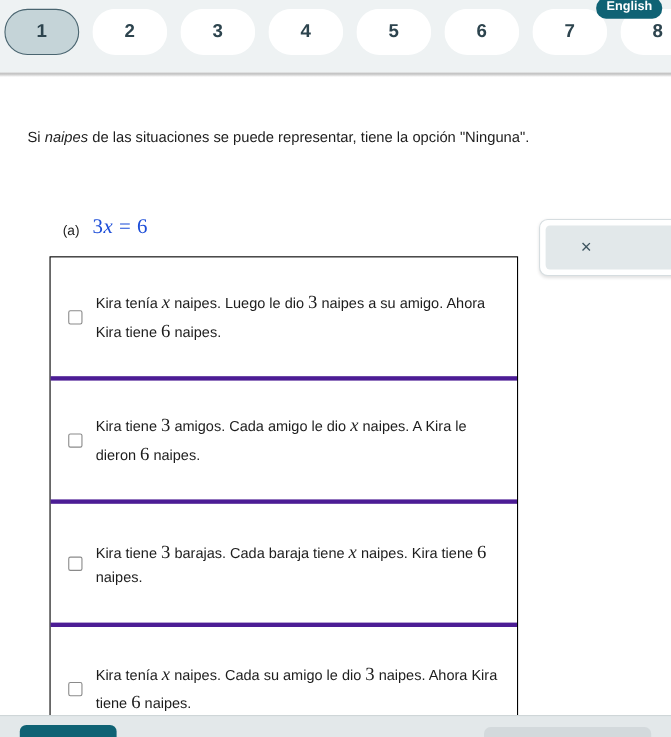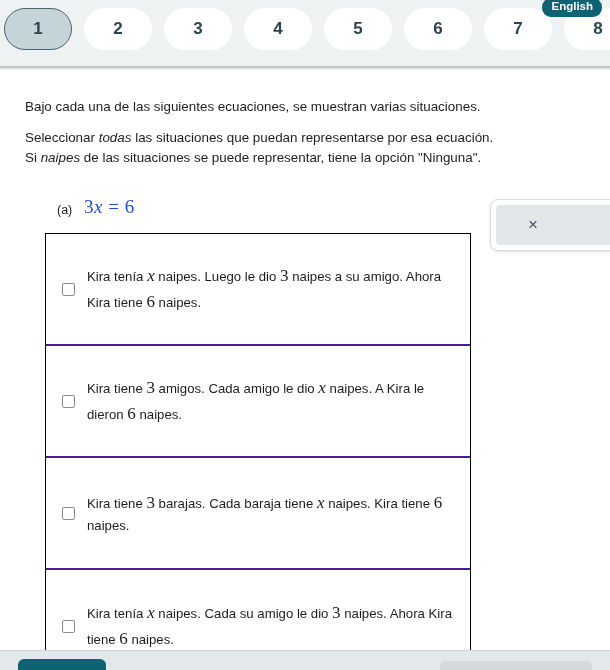--- a/index.html
+++ b/index.html
@@ -139,21 +139,21 @@
   
   .options-table {
     position: absolute;
     left: 45px; top: 233px;
     width: 426px;
     border: 1px solid #000000;
     border-collapse: collapse;
     background: #ffffff;
   }
   .opt-row {
-    border-bottom: 2px solid #4c1d95;
+    border-bottom: 4px solid #4c1d95;
     height: 112px;
     display: flex;
     align-items: center;
     padding: 0 14px 0 16px;
   }
   .opt-row.last { border-bottom: none; }
   .opt-checkbox {
     flex: 0 0 auto;
     width: 13px; height: 13px;
     border: 1px solid #8a8a8a;
@@ -232,23 +232,21 @@
         </div>
         <div class="tab">
           <span>8</span>
         </div>
       </div>
     <div class="lang-badge">English</div>
   </div>
   <div class="header-divider"></div>
 
   <div class="instructions">
-    <div class="instr-line">Bajo cada una de las siguientes ecuaciones, se muestran varias situaciones.</div>
     <div class="instr-gap"></div>
-    <div class="instr-line"><span>Seleccionar </span><em>todas</em><span> las situaciones que puedan representarse por esa ecuación.</span></div>
     <div class="instr-line"><span>Si </span><em>naipes</em><span> de las situaciones se puede representar, tiene la opción "Ninguna".</span></div>
   </div>
 
   <div class="q-label">(a)</div>
   <div class="q-equation"><span>3</span><span class="var">x</span>&nbsp;<span>=</span>&nbsp;<span>6</span></div>
 
   <div class="clear-btn-wrap">
     <button class="clear-btn">
         <span>×</span>
       </button>

